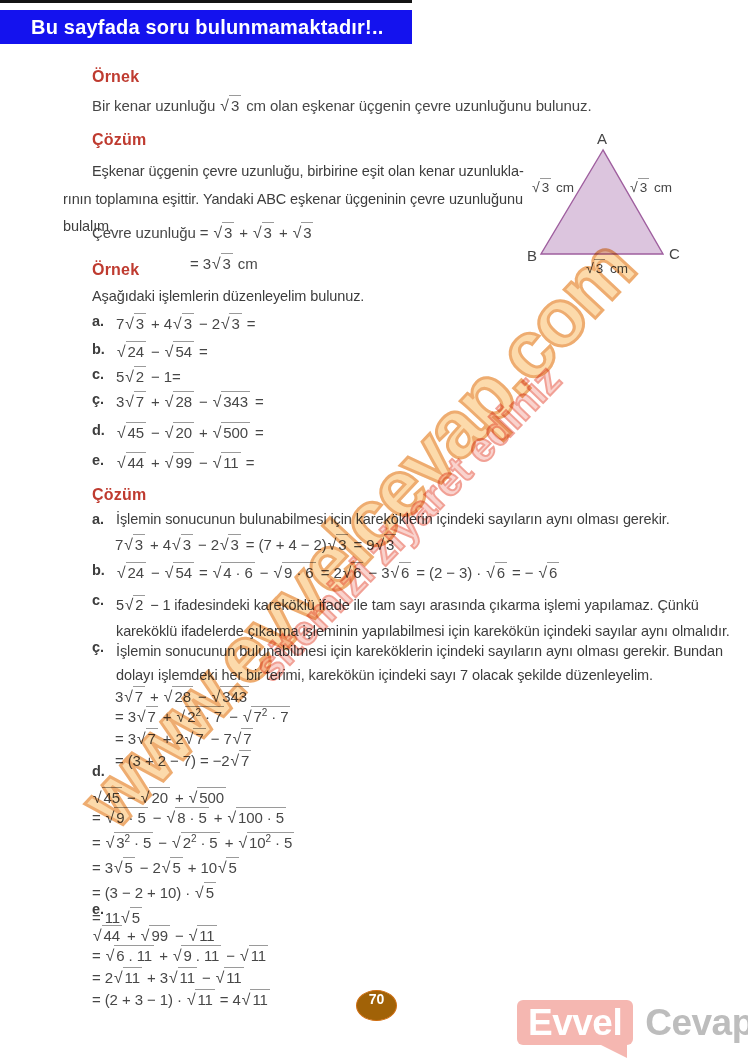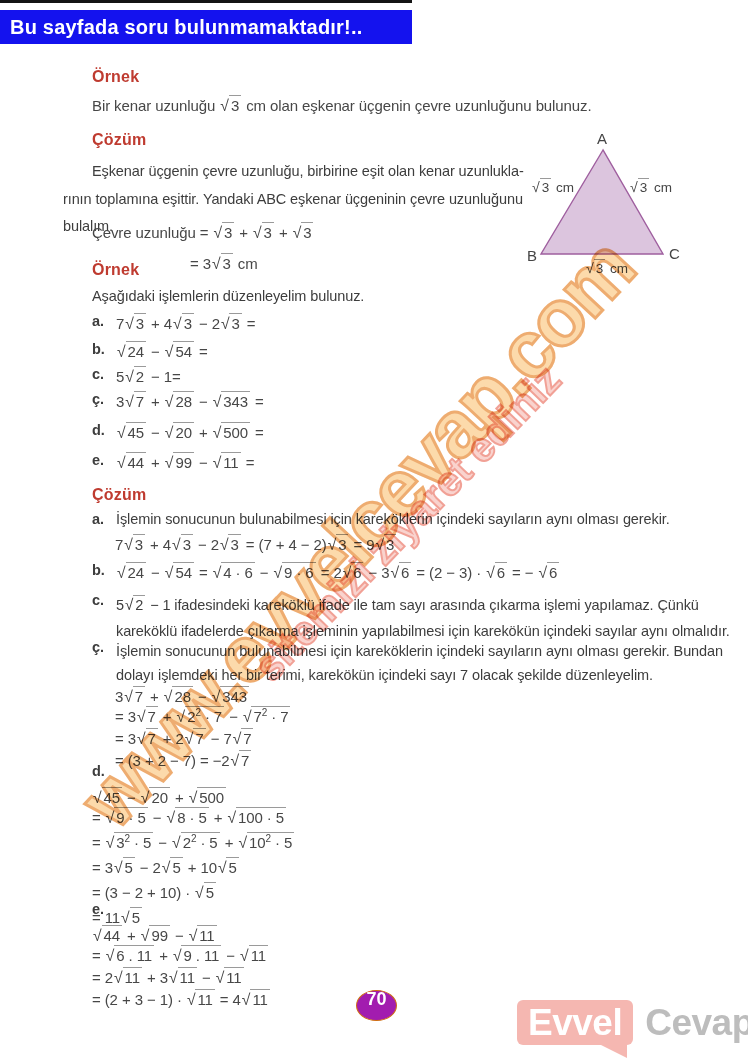--- a/index.html
+++ b/index.html
@@ -4,21 +4,21 @@
 <style>
   html,body{margin:0;padding:0;}
   body{
     width:748px;height:1058px;position:relative;background:#ffffff;
     font-family:"Liberation Sans", sans-serif;color:#3d3d3d;overflow:hidden;
   }
   .abs{position:absolute;}
   
   .topline{left:0;top:0;width:412px;height:3px;background:#141414;}
   .banner{left:0;top:10px;width:412px;height:34px;background:#1412ee;}
-  .banner-text{color:#ffffff;font-size:20px;font-weight:bold;line-height:34px;padding-left:10px;letter-spacing:.2px;white-space:nowrap;}
+  .banner-text{color:#ffffff;font-size:20px;font-weight:bold;line-height:34px;padding-left:31px;letter-spacing:.2px;white-space:nowrap;}
   
   .h-red{color:#bf3b30;font-size:16px;font-weight:bold;letter-spacing:.2px;}
   
   .txt{font-size:14.5px;letter-spacing:-.1px;}
   .pre{white-space:pre;}
   .para1{line-height:27.5px;text-indent:29px;}
   
   .math{font-size:15px;color:#474747;white-space:nowrap;letter-spacing:-.1px;}
   .sq{white-space:nowrap;margin:0 1px;}
   .rs{font-size:1.05em;}
@@ -41,22 +41,22 @@
   .slabel-side{position:absolute;font-size:13.5px;color:#454545;}
   
   .wm{position:absolute;font-weight:bold;white-space:nowrap;text-align:center;
       mix-blend-mode:multiply;opacity:.9;pointer-events:none;}
   .wm1{left:-103px;top:488px;width:920px;font-size:80px;letter-spacing:-3px;
        color:#fcd6a2;-webkit-text-stroke:3px #eca360;transform:rotate(-47deg);}
   .wm2{left:158px;top:500px;width:500px;font-size:41px;letter-spacing:0;
        color:#f9cfc9;-webkit-text-stroke:2px #f0978b;transform:rotate(-46deg);}
   
   .badge{left:356px;top:990px;width:41px;height:31px;border-radius:50%;
-         background:#a21caf;border:1px solid #d06f12;box-sizing:border-box;
-         color:#fff;font-size:18px;font-weight:bold;text-align:center;line-height:17px;}
+         background:#a16207;border:1px solid #d06f12;box-sizing:border-box;
+         color:#fff;font-size:14px;font-weight:bold;text-align:center;line-height:17px;}
   .logo{left:517px;top:1000px;display:flex;align-items:flex-start;}
   .logo-bubble{position:relative;background:#f5b7b1;border-radius:6px;height:45px;padding:0 11px;
                color:#ffffff;font-size:37px;font-weight:bold;line-height:45px;letter-spacing:-.5px;}
   .logo-tail{position:absolute;left:84px;top:45px;width:0;height:0;
              border-top:13px solid #f5b7b1;border-left:26px solid transparent;}
   .logo-gray{color:#bdbdbd;font-size:37px;font-weight:bold;line-height:45px;margin-left:12px;letter-spacing:-.5px;}
 </style>
 </head>
 <body>
 

